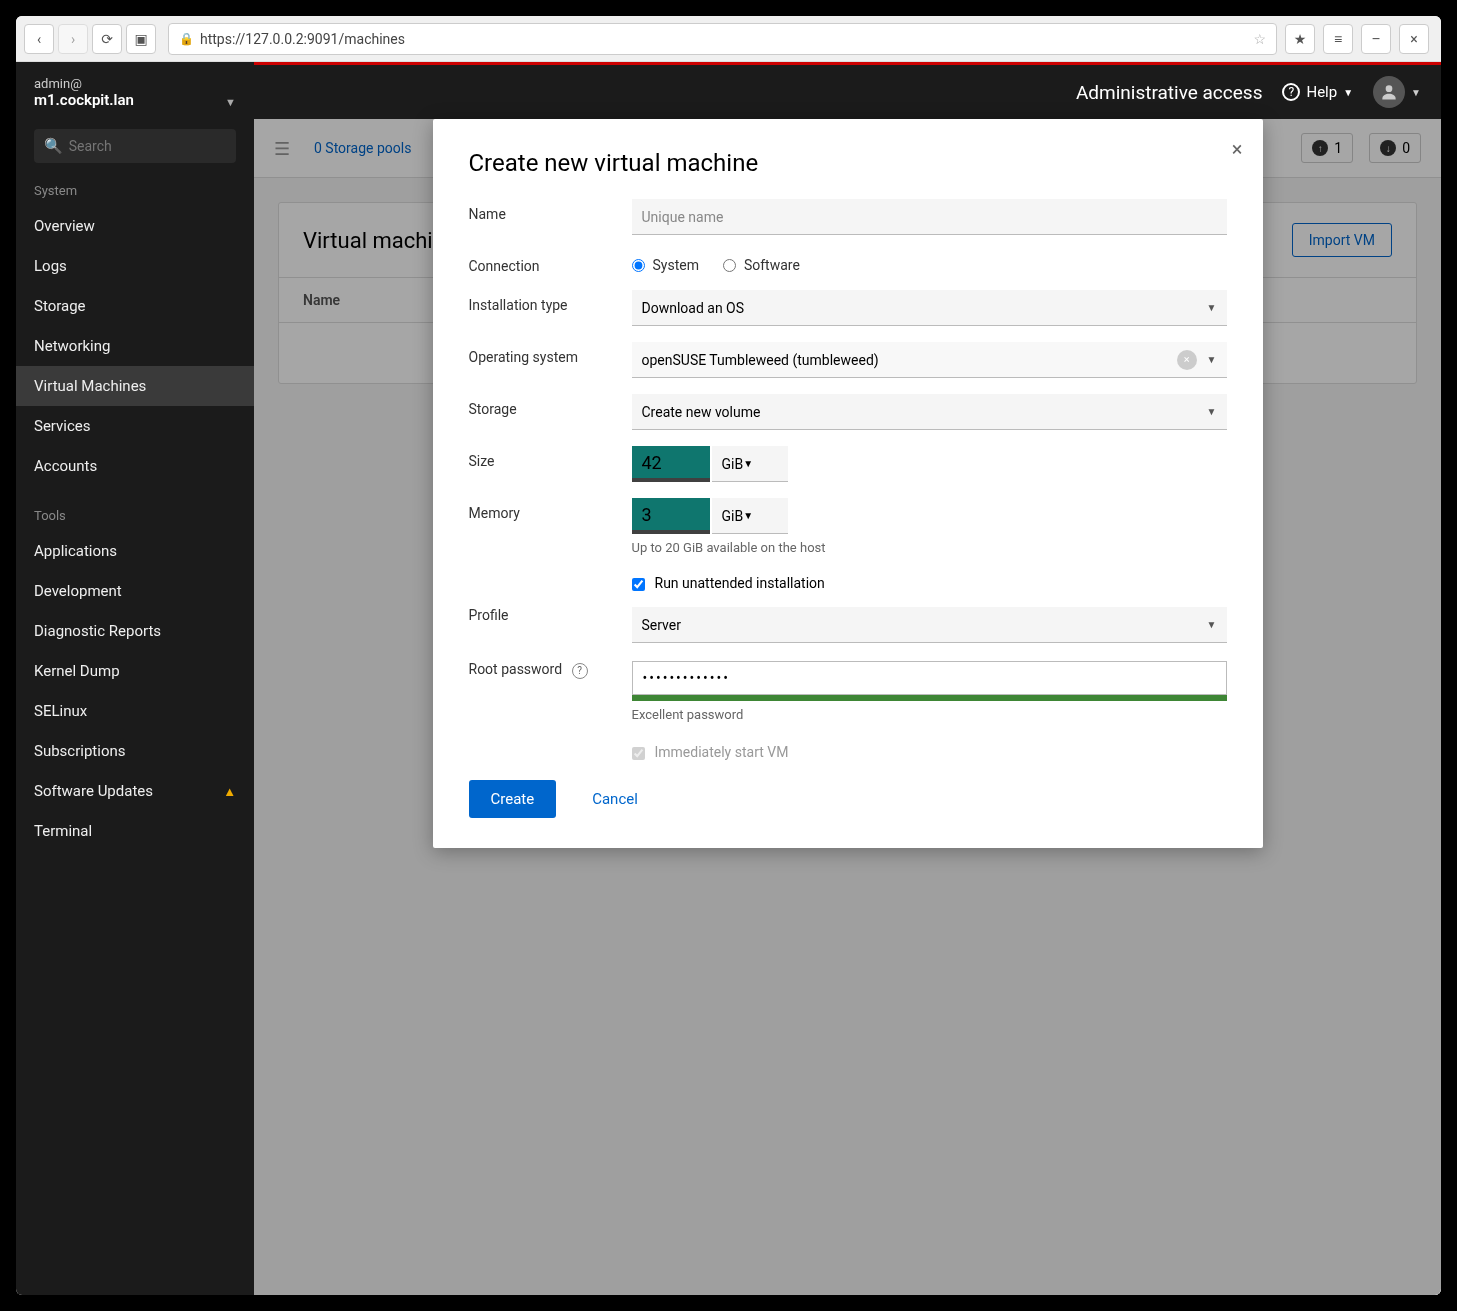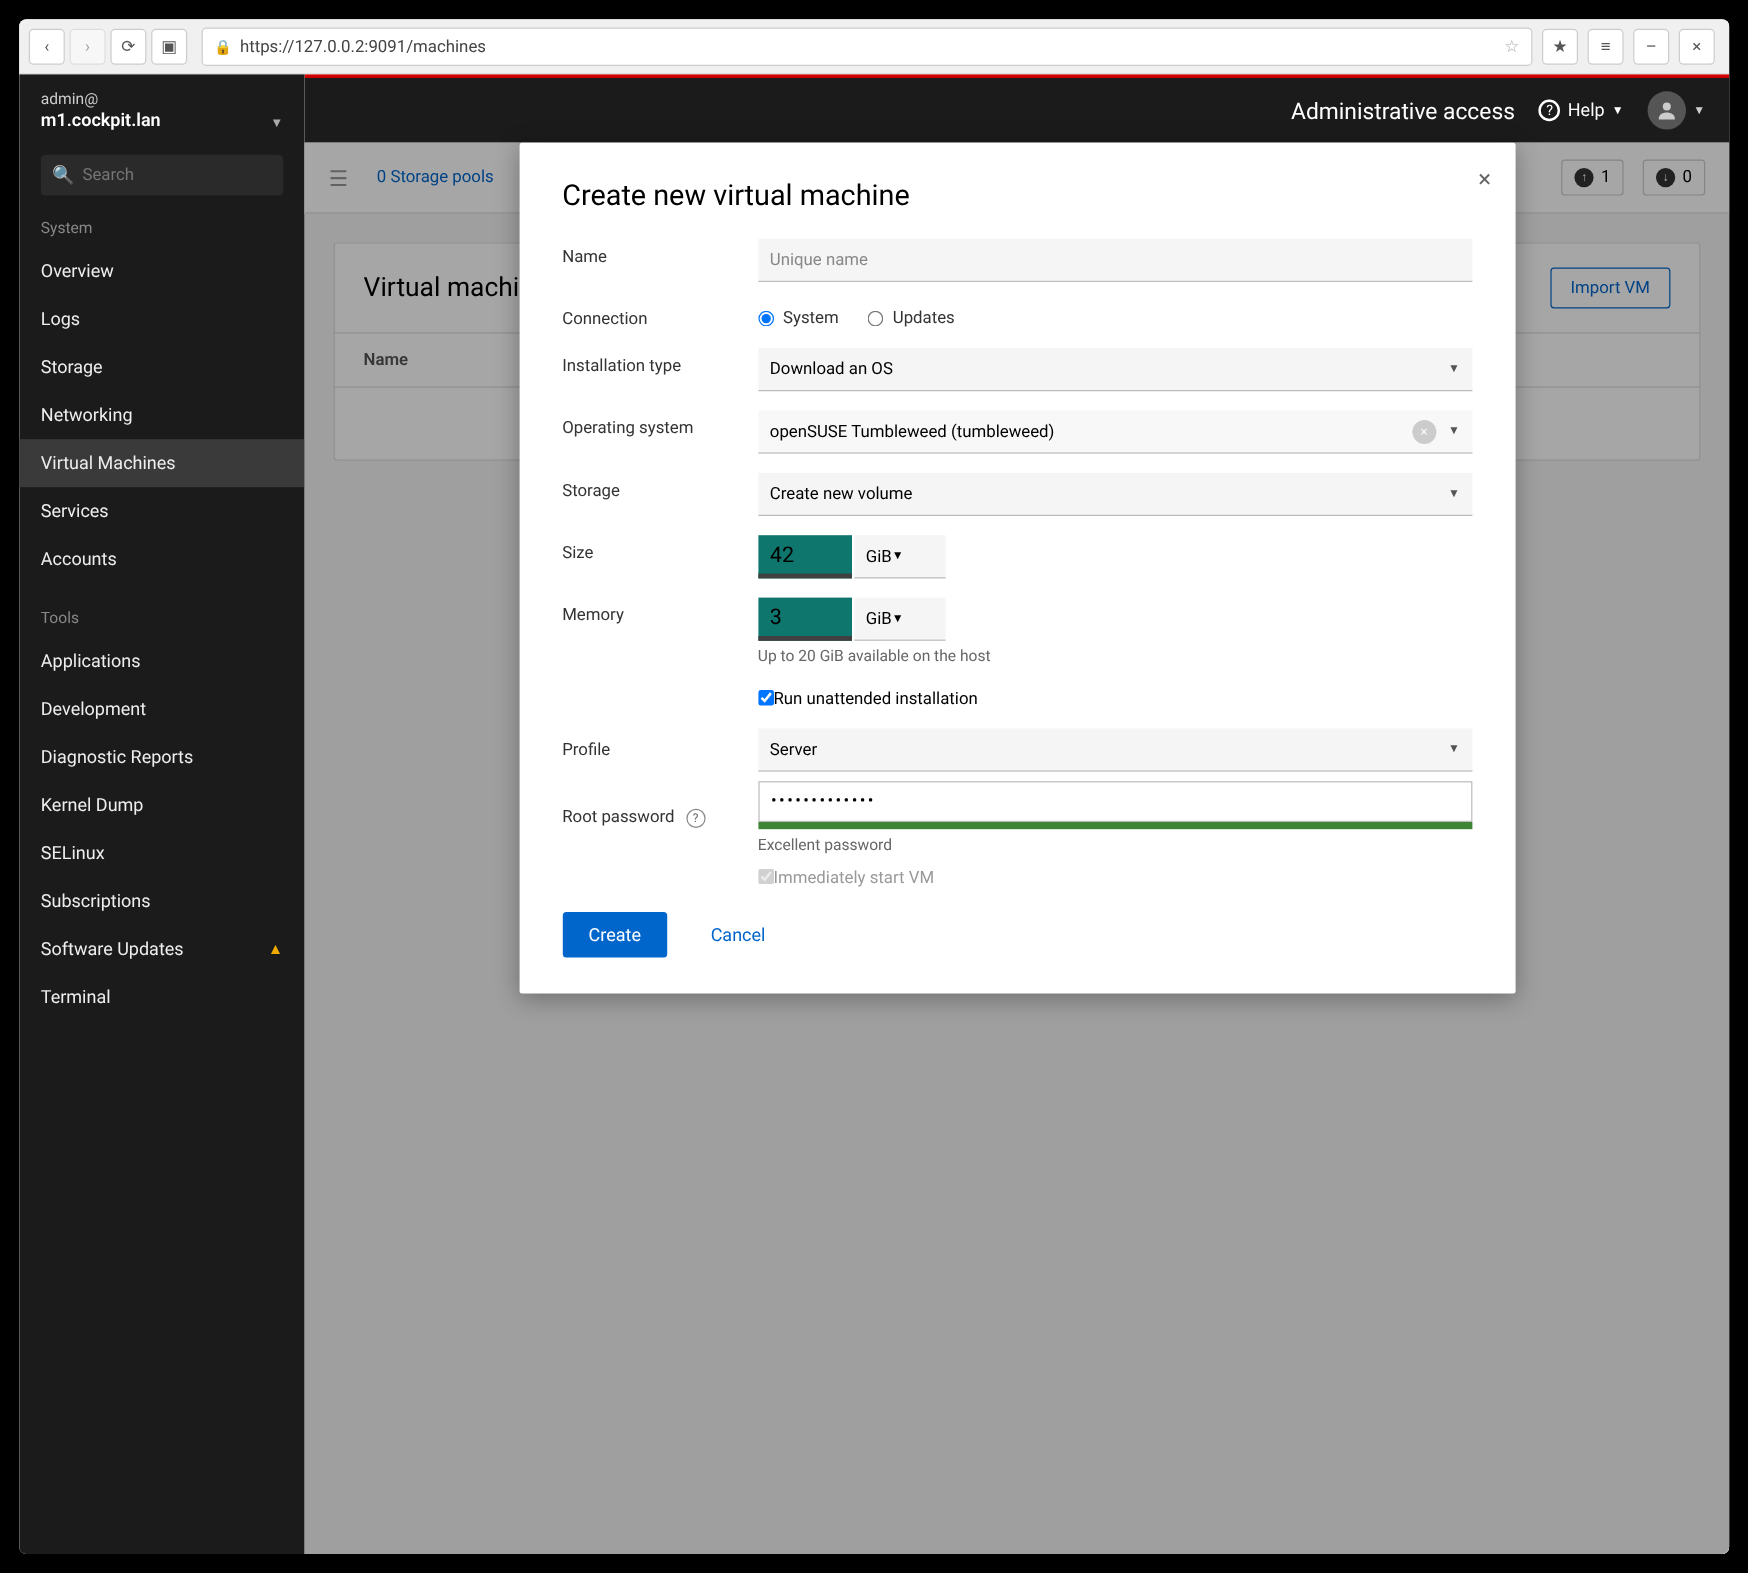--- a/index.html
+++ b/index.html
@@ -52,23 +52,23 @@
 .radios{display:flex;gap:24px;padding-top:6px}
 .radios label{width:auto;padding:0;display:flex;align-items:center;gap:8px;font-size:14px}
 .sel{width:100%;height:36px;border:none;border-bottom:1px solid #bbb;background:#f5f5f5;padding:0 10px;font-size:14px;display:flex;align-items:center;justify-content:space-between;cursor:pointer}
 .sel .caret{font-size:10px;color:#555}
 .os-sel{width:100%;height:36px;border-bottom:1px solid #bbb;background:#f8f8f8;padding:0 10px;font-size:14px;display:flex;align-items:center}
 .os-sel .clr{margin-left:auto;width:20px;height:20px;border-radius:50%;background:#ccc;color:#fff;display:flex;align-items:center;justify-content:center;font-size:11px;margin-right:10px;cursor:pointer}
 .sz{display:flex;gap:0}
 .sz .num{width:78px;height:36px;border:none;border-bottom:4px solid #404040;background:#0f766e;padding:0 10px;font-size:18px}
 .sz .unit{width:76px;height:36px;border:none;border-bottom:1px solid #bbb;background:#f5f5f5;padding:0 10px;font-size:14px;display:flex;align-items:center;margin-left:2px;cursor:pointer}
 .hint{font-size:13px;color:#666;margin-top:6px}
-.chk{display:flex;align-items:flex-start;font-size:14px;padding-top:4px}
+.chk{display:flex;align-items:flex-end;gap:10px;font-size:14px;padding-top:4px}
 .chk.disabled{color:#999}
-.sub-row{display:flex;align-items:center;margin-bottom:8px}
+.sub-row{display:flex;margin-bottom:18px}
 .sub-row label{width:163px;font-size:14px;color:#333}
 .sub-row .fld{flex:1}
 .pw-input{width:100%;height:34px;border:1px solid #bbb;padding:0 10px;font-size:14px;background:#fff;outline:none;letter-spacing:2px}
 .pw-bar{height:6px;background:#3e8635;margin-top:0}
 .pw-txt{font-size:13px;color:#666;margin-top:6px}
 .help-icon{display:inline-flex;width:16px;height:16px;border:1px solid #888;border-radius:50%;align-items:center;justify-content:center;font-size:10px;color:#666;margin-left:6px}
 .actions{display:flex;gap:36px;align-items:center;margin-top:20px}
 .btn-primary{background:#06c;color:#fff;border:none;padding:10px 22px;font-size:15px;border-radius:3px;cursor:pointer}
 .btn-link{color:#06c;background:none;border:none;font-size:15px;cursor:pointer}
 svg{display:block}
@@ -213,21 +213,21 @@
 
           <div class="frow">
             <label>Connection</label>
             <div class="fld radios">
               <label>
                   <input type="radio" checked="" style=""> 
                   <span>System</span>
                 </label>
               <label>
                   <input type="radio" style=""> 
-                  <span>Updates</span>
+                  <span>Software</span>
                 </label>
             </div>
           </div>
 
           <div class="frow">
             <label>Installation type</label>
             <div class="fld">
               <div class="sel">
                 <span>Download an OS</span>
                 <span class="caret">▼</span>

